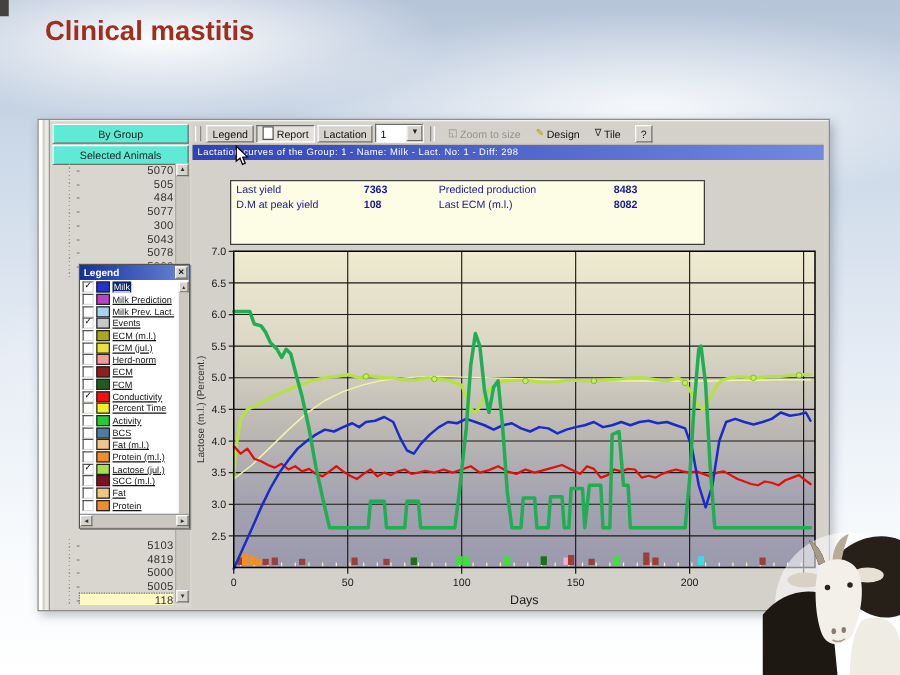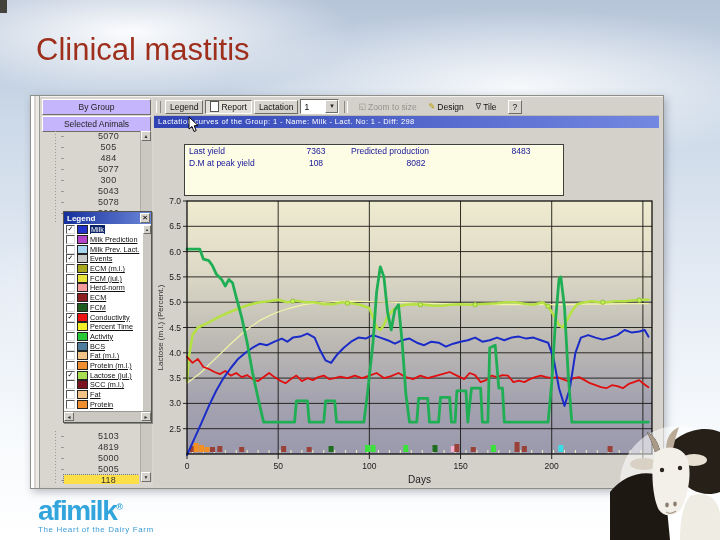--- a/index.html
+++ b/index.html
@@ -4,38 +4,38 @@
 <style>
   html,body{margin:0;padding:0;}
   body{width:720px;height:540px;overflow:hidden;font-family:"Liberation Sans",sans-serif;}
   .slide{position:relative;width:720px;height:540px;overflow:hidden;
     background:
       radial-gradient(ellipse 320px 90px at 18% 6%, rgba(255,255,255,.95), rgba(255,255,255,0) 70%),
       radial-gradient(ellipse 420px 110px at 72% 16%, rgba(255,255,255,.85), rgba(255,255,255,0) 70%),
       radial-gradient(ellipse 520px 140px at 45% 55%, rgba(255,255,255,.75), rgba(255,255,255,0) 70%),
       linear-gradient(180deg,#b7c5d9 0%,#ccd9e8 22%,#e4ebf4 52%,#f6f9fc 78%,#ffffff 100%);}
   .corner-spec{position:absolute;left:0;top:0;width:7px;height:13px;background:#43433b;}
-  h1{position:absolute;left:36px;top:32px;margin:0;font-size:31px;font-weight:normal;color:#9e2f1c;letter-spacing:0;}
+  h1{position:absolute;left:36px;top:12px;margin:0;font-size:22px;font-weight:bold;color:#9e2f1c;letter-spacing:0;}
   
   .app-window{position:absolute;left:30px;top:95px;width:632px;height:392px;background:#d6d3cc;
     border:1px solid #8f8f8a;box-shadow:2px 3px 8px rgba(60,70,90,.35), inset 1px 1px 0 #f2f1ee;}
   .left-strip{position:absolute;left:0;top:0;width:8px;height:100%;background:#d6d3cc;
     border-right:1px solid #9a9a94;box-shadow:inset -3px 0 0 #eceae6, inset 3px 0 0 #fff;}
   .left-panel{position:absolute;left:9px;top:2px;width:113px;height:388px;background:#d9d6cf;}
-  .panel-btn{height:14px;margin:1px 2px 0 2px;background:#c4b5fd;border:1px solid;
+  .panel-btn{height:14px;margin:1px 2px 0 2px;background:#5eead4;border:1px solid;
     border-color:#fff #6e6e68 #6e6e68 #fff;font-size:8.5px;text-align:center;line-height:14px;color:#222;cursor:default;}
   .animal-list{position:absolute;left:2px;right:14px;font-size:9px;color:#333;}
   .animal-list.top{top:33px;height:92px;overflow:hidden;}
   .animal-list.bottom{top:333px;height:53px;overflow:hidden;}
   .dotline{position:absolute;left:13px;top:0;bottom:0;width:1px;
     background:repeating-linear-gradient(180deg,#9a9a94 0 1px,transparent 1px 3px);}
   .animal-row{position:relative;height:11px;line-height:11px;display:flex;}
   .animal-row .dash{width:22px;text-align:right;color:#666;}
-  .animal-row .num{flex:1;text-align:center;padding-left:14px;letter-spacing:.3px;}
-  .animal-row.selected .num{background:#fde047;outline:1px dotted #777;}
+  .animal-row .num{flex:1;text-align:right;padding-left:14px;letter-spacing:.3px;}
+  .animal-row.selected .num{background:#fef9c3;outline:1px dotted #777;}
   .vscroll{position:absolute;right:1px;top:33px;bottom:4px;width:11px;background:#cbc8c1;
     border-left:1px solid #b0ada6;}
   .varrow{position:absolute;left:0;width:10px;height:10px;background:#d6d3cc;border:1px solid;
     border-color:#fff #6e6e68 #6e6e68 #fff;font-size:5px;text-align:center;line-height:9px;color:#333;box-sizing:border-box;}
   .varrow.up{top:0;} .varrow.down{bottom:0;}
   
   .main-panel{position:absolute;left:123px;top:2px;width:505px;height:388px;background:#d4d1ca;}
   .toolbar{position:relative;height:17px;display:flex;align-items:center;gap:2px;padding-left:2px;
     border-bottom:1px solid #bcb9b2;}
   .grip{width:3px;height:12px;border-left:1px solid #fff;border-right:1px solid #8a8a84;margin-right:2px;}
@@ -55,21 +55,21 @@
   .sep{width:2px;height:12px;border-left:1px solid #8a8a84;border-right:1px solid #fff;margin:0 3px;}
   .tbtn.help{margin-left:4px;padding:0 4px;}
   .blue-bar{height:12px;line-height:12px;background:linear-gradient(90deg,#2f43b5,#7388e0);
     color:#fff;font-size:7.5px;padding-left:4px;white-space:nowrap;overflow:hidden;letter-spacing:.4px;}
   .subheader{height:15px;line-height:15px;font-family:"Liberation Serif",serif;font-size:10.5px;color:#1a1a1a;
     text-align:right;padding-right:168px;white-space:pre;}
   .stats{position:absolute;left:30px;top:46px;width:378px;height:50px;background:#fdfce4;
     border:1px solid #40403a;box-shadow:inset 1px 1px 0 #fffff4;}
   .srow{display:grid;grid-template-columns:102px 50px 150px 60px;height:12px;line-height:12px;
     font-size:8.5px;color:#16169a;padding:0 4px;}
-  .srow .sv,.srow .sv2{text-align:center;}
+  .srow .sv,.srow .sv2{text-align:left;font-weight:bold;}
   .srow .sl2{padding-left:10px;}
   .chart{position:absolute;left:0;top:96px;width:502px;height:292px;}
   .plot-bg{position:absolute;left:33px;top:7px;width:465px;height:253px;
     background:linear-gradient(180deg,#efebd0 0%,#ddd9c6 28%,#bdbab4 55%,#a5a3b0 78%,#9b9aae 100%);}
   .chart svg{position:absolute;left:0;top:0;}
   .cursor{position:absolute;left:34px;top:18px;z-index:6;}
   
   .legend-window{position:absolute;left:32px;top:115px;width:87px;height:210px;background:#fff;
     border:1px solid #55554f;box-shadow:1px 1px 0 #8a8a84;z-index:4;}
   .lw-title{height:12px;background:linear-gradient(90deg,#16309c,#6a86d8);display:flex;align-items:center;
@@ -209,20 +209,21 @@
           <div id="stats-body">
             <div class="srow">
               <span class="sl">Last yield</span>
               <span class="sv">7363</span>
               <span class="sl2">Predicted production</span>
               <span class="sv2">8483</span>
             </div>
             <div class="srow">
               <span class="sl">D.M at peak yield</span>
               <span class="sv">108</span>
+              <span class="sl2">Last ECM (m.l.)</span>
               <span class="sv2">8082</span>
             </div>
           </div>
         </div>
 
       <div class="chart" id="chart">
         <div class="plot-bg"></div>
         <svg id="chart-svg" width="502" height="292">
             <line x1="33" y1="234.70000000000002" x2="498" y2="234.70000000000002" stroke="#1a1a14" stroke-width="0.9"></line>
             <line x1="33" y1="209.4" x2="498" y2="209.4" stroke="#1a1a14" stroke-width="0.9"></line>
@@ -462,24 +463,20 @@
       <div class="lw-scroll-up">▲</div>
       <div class="lw-vtrack"></div>
       <div class="lw-hscroll">
         <div class="harrow">◄</div>
         <div class="htrack"></div>
         <div class="harrow">►</div>
       </div>
     </div>
   </div>
 
-  <div class="logo">
-    <div class="logo-word"><span>afimilk</span><span class="reg">®</span></div>
-    <div class="logo-tag">The Heart of the Dairy Farm</div>
-  </div>
 
   <svg class="cow" width="110" height="122" viewBox="0 0 110 122">
     <ellipse cx="68" cy="66" rx="58" ry="58" fill="#ffffff" opacity="0.55"></ellipse>
     <path d="M52,38 C64,14 92,6 110,14 L110,74 C94,80 78,72 68,60 Z" fill="#262019"></path>
     <path d="M0,74 C14,56 38,50 54,60 L60,122 L0,122 Z" fill="#1d1812"></path>
     <path d="M80,78 C96,72 108,80 110,96 L110,122 L70,122 C70,102 73,87 80,78 Z" fill="#efece3"></path>
     <path d="M56,30 q1,-16 13,-21 q-4,11 -6,22 Z" fill="#b9ab97"></path>
     <path d="M50,32 q-4,-14 -13,-18 q5,10 8,20 Z" fill="#a8front"></path>
     <path d="M50,32 q-4,-14 -13,-18 q5,10 8,20 Z" fill="#a89a86"></path>
     <ellipse cx="34" cy="46" rx="14" ry="6" fill="#d9d1c3"></ellipse>

